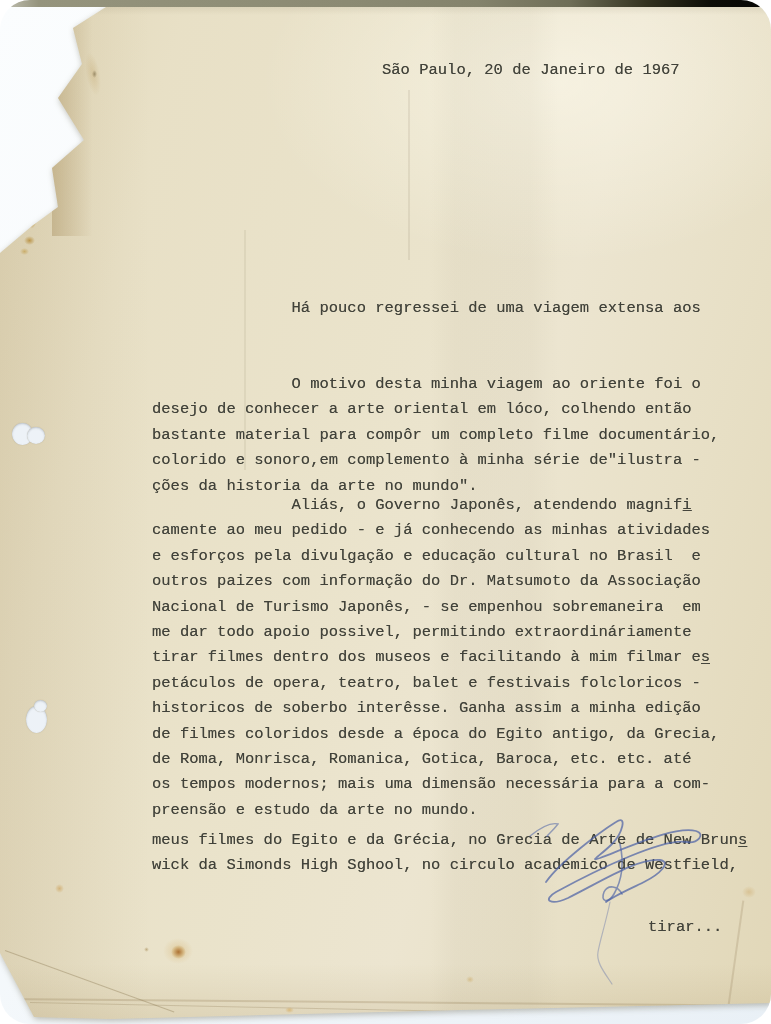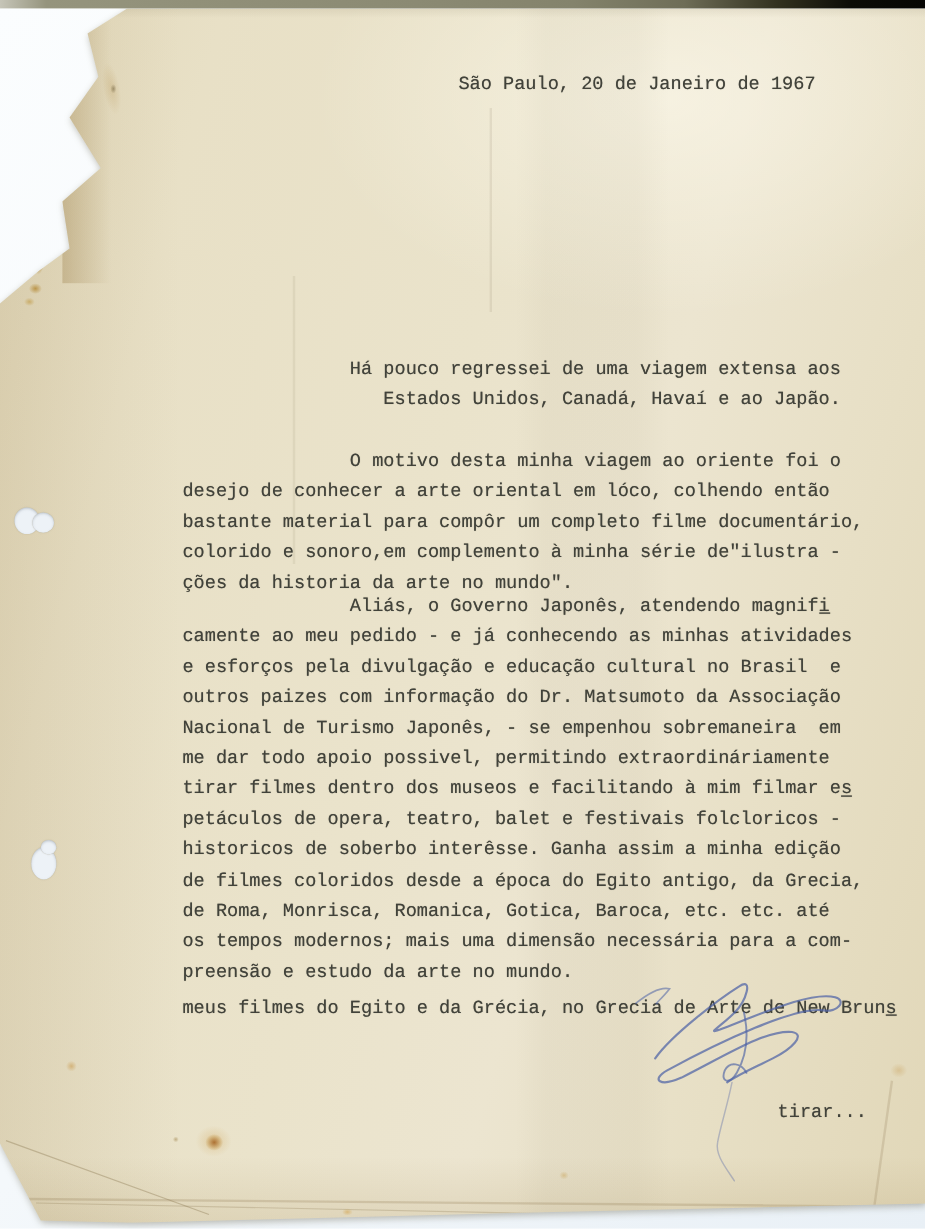--- a/index.html
+++ b/index.html
@@ -7,20 +7,21 @@
   body {
     font-family: "Liberation Sans", sans-serif;
     background: #ffffff;
   }
   .scan {
     position: relative;
     width: 771px;
     height: 1024px;
     background: linear-gradient(135deg, #fbfdfe 0%, #f4f8fb 55%, #e9f0f6 100%);
     overflow: hidden;
+    border-radius: 30px;
   }
   .paper-wrap {
     position: absolute;
     inset: 0;
     filter: drop-shadow(1px 2px 3px rgba(90,85,60,.38));
   }
   .paper {
     position: absolute;
     inset: 0;
     background: linear-gradient(105deg, #e2d8ba 0%, #e8e0c6 18%, #eae3cb 45%, #ece5d0 62%, #e7dfc5 80%, #e1d7b8 100%);
@@ -133,24 +134,24 @@
       <div class="stain s7"></div>
       <div class="stain s8"></div>
 
       <div class="hole h1a"></div>
       <div class="hole h1b"></div>
       <div class="hole h2a"></div>
       <div class="hole h2b"></div>
 
       <div class="type date-line">São Paulo, 20 de Janeiro de 1967</div>
 
-      <div class="type para p0"><div class="tline">               Há pouco regressei de uma viagem extensa aos</div><div class="tline">Estados Unidos, Canadá, Havaí e ao Japão.</div></div>
+      <div class="type para p0"><div class="tline">               Há pouco regressei de uma viagem extensa aos</div></div>
       <div class="type para p1"><div class="tline">               O motivo desta minha viagem ao oriente foi o</div><div class="tline">desejo de conhecer a arte oriental em lóco, colhendo então</div><div class="tline">bastante material para compôr um completo filme documentário,</div><div class="tline">colorido e sonoro,em complemento à minha série de"ilustra -</div><div class="tline">ções da historia da arte no mundo".</div></div>
       <div class="type para p2"><div class="tline">               Aliás, o Governo Japonês, atendendo magnifi̲</div><div class="tline">camente ao meu pedido - e já conhecendo as minhas atividades</div><div class="tline">e esforços pela divulgação e educação cultural no Brasil  e</div><div class="tline">outros paizes com informação do Dr. Matsumoto da Associação</div><div class="tline">Nacional de Turismo Japonês, - se empenhou sobremaneira  em</div><div class="tline">me dar todo apoio possivel, permitindo extraordináriamente</div><div class="tline">tirar filmes dentro dos museos e facilitando à mim filmar es̲</div><div class="tline">petáculos de opera, teatro, balet e festivais folcloricos -</div><div class="tline">historicos de soberbo interêsse. Ganha assim a minha edição</div><div class="tline">de filmes coloridos desde a época do Egito antigo, da Grecia,</div><div class="tline">de Roma, Monrisca, Romanica, Gotica, Baroca, etc. etc. até</div><div class="tline">os tempos modernos; mais uma dimensão necessária para a com-</div><div class="tline">preensão e estudo da arte no mundo.</div></div>
-      <div class="type para p3"><div class="tline">meus filmes do Egito e da Grécia, no Grecia de Arte de New Bruns̲</div></div>
+      <div class="type para p3"><div class="tline">meus filmes do Egito e da Grécia, no Grecia de Arte de New Bruns̲</div><div class="tline">wick da Simonds High Sghool, no circulo academico de Westfield,</div></div>
 
       <div class="type closing">tirar...</div>
     </div>
   </div>
 
   <svg class="ink-overlay" width="771" height="1024" viewBox="0 0 771 1024" fill="none" xmlns="http://www.w3.org/2000/svg">
     <path d="M546 882 C560 862 600 832 616 822 C628 814 622 834 612 844 C600 856 588 862 600 858 C636 844 676 826 696 831 C706 834 698 844 686 842 C664 838 600 868 556 892 C542 900 550 906 568 898 C604 880 638 858 660 860 C672 862 660 874 644 882 C628 890 614 896 606 902" stroke="#4d62a6" stroke-width="1.8" stroke-linecap="round" opacity="0.72"></path>
     <path d="M620 844 C624 862 622 880 614 894 C608 904 600 902 604 892 C608 884 618 886 622 894" stroke="#4d62a6" stroke-width="1.6" stroke-linecap="round" opacity="0.65"></path>
     <path d="M610 902 C606 922 600 940 598 952 C596 962 604 972 612 984" stroke="#4d62a6" stroke-width="1.2" stroke-linecap="round" opacity="0.35"></path>
     <path d="M530 836 C540 828 550 822 558 824 C552 832 544 838 548 836" stroke="#4d62a6" stroke-width="1.4" stroke-linecap="round" opacity="0.55"></path>

